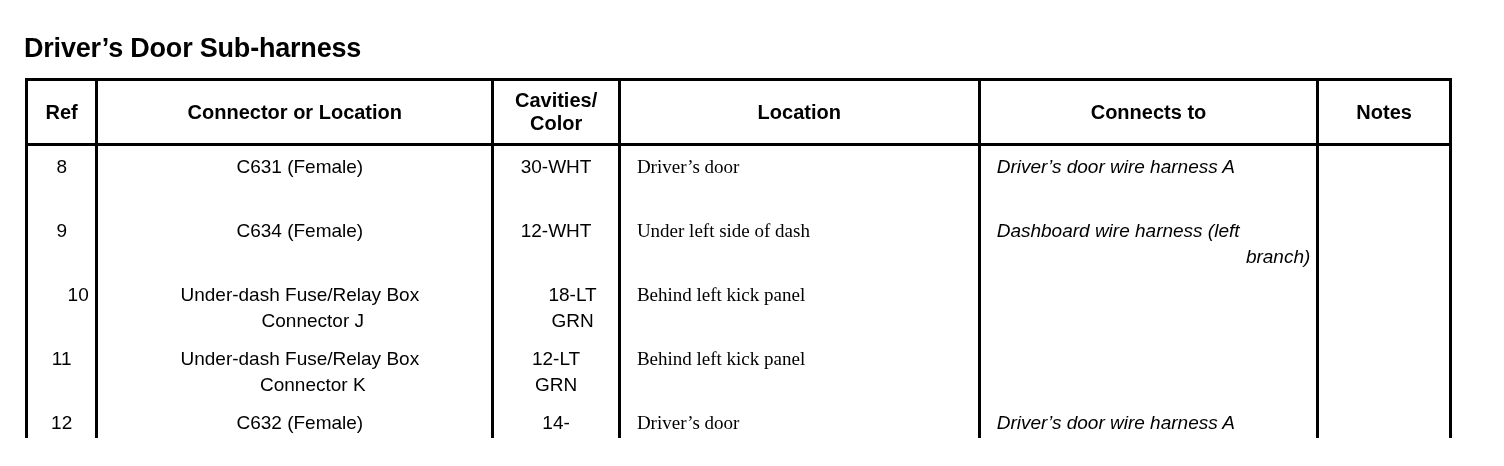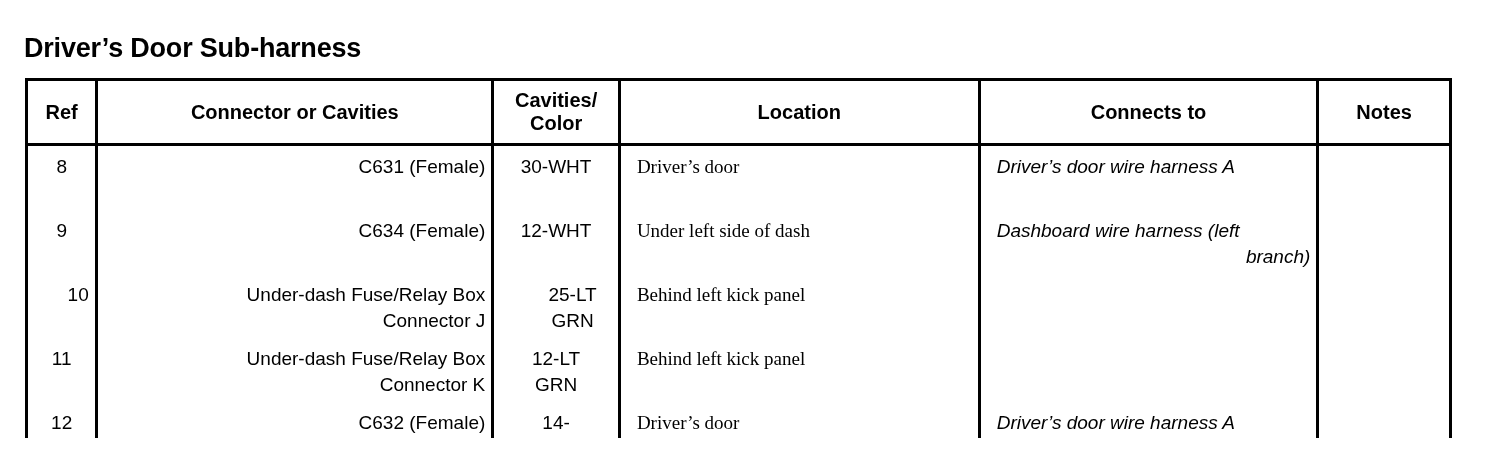--- a/index.html
+++ b/index.html
@@ -71,21 +71,21 @@
     padding: 0;
     line-height: 26px;
   }
   .harness-table tbody td:last-child { border-right: none; }
 
   .cell-ref {
     text-align: center;
     padding-top: 8px !important;
   }
   .cell-conn {
-    text-align: right;
+    text-align: center;
     padding: 8px 6px 0 16px !important;
   }
   .cell-cav {
     text-align: center;
     padding-top: 8px !important;
   }
   .cell-loc {
     text-align: left;
     padding: 8px 6px 0 16px !important;
     font-family: Liberation Serif, serif;
@@ -126,21 +126,21 @@
       <col class="c-ref">
       <col class="c-conn">
       <col class="c-cav">
       <col class="c-loc">
       <col class="c-cto">
       <col class="c-notes">
     </colgroup>
     <thead>
       <tr>
         <th>Ref</th>
-        <th>Connector or Cavities</th>
+        <th>Connector or Location</th>
         <th>
           <span>Cavities/</span><br>
           <span>Color</span>
         </th>
         <th>Location</th>
         <th>Connects to</th>
         <th>Notes</th>
       </tr>
     </thead>
     <tbody>
@@ -176,21 +176,21 @@
         <td class="cell-notes"></td>
       </tr>
 
       <tr class="r-h3">
         <td class="cell-ref">10</td>
         <td class="cell-conn">
           <span>Under-dash Fuse/Relay Box</span>
           <span class="line2">Connector J</span>
         </td>
         <td class="cell-cav">
-          <span>25-LT</span>
+          <span>18-LT</span>
           <span style="display:block">GRN</span>
         </td>
         <td class="cell-loc">Behind left kick panel</td>
         <td class="cell-cto"></td>
         <td class="cell-notes"></td>
       </tr>
 
       <tr class="r-h4">
         <td class="cell-ref">11</td>
         <td class="cell-conn">

